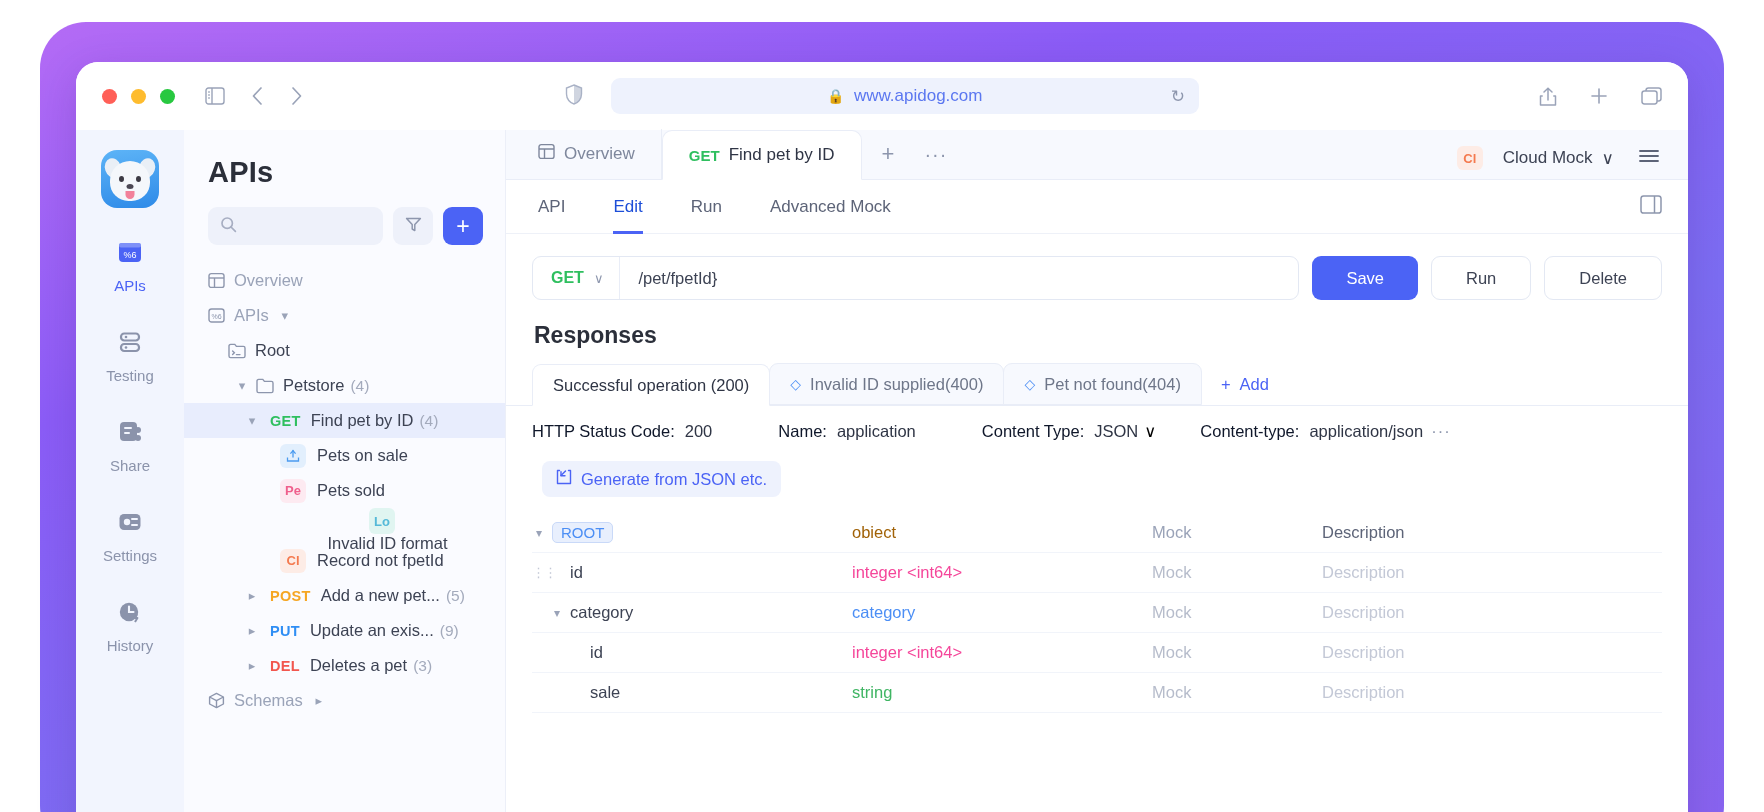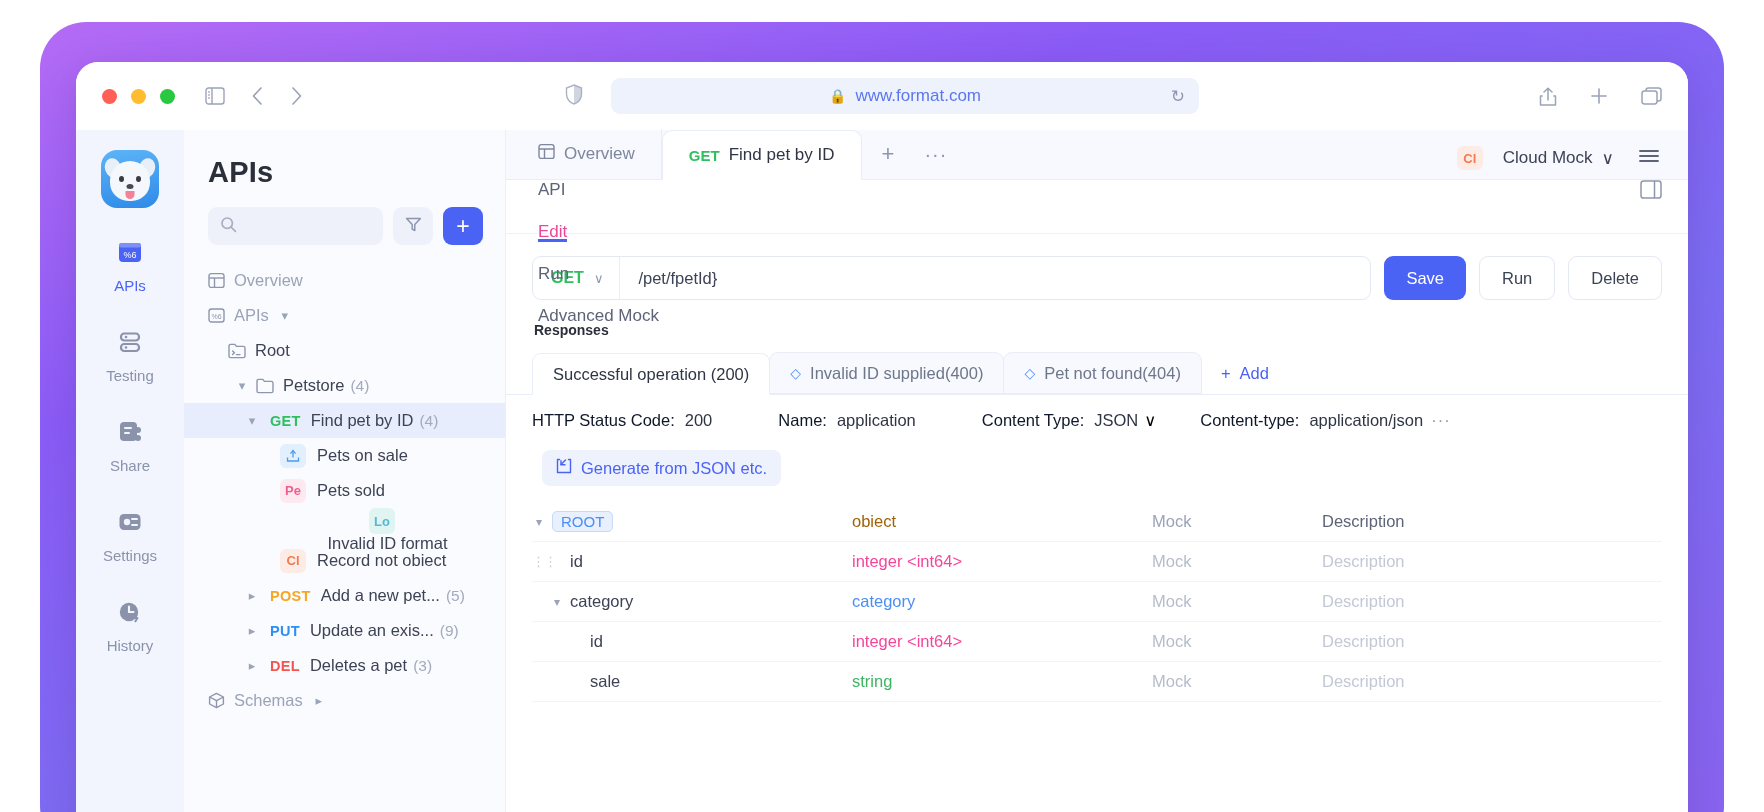--- a/index.html
+++ b/index.html
@@ -219,53 +219,52 @@
     background: #f7f9fe; border-radius: 9px; padding: 4px 2px;
   }
   .cloudmock {
     display: flex; align-items: center; gap: 9px;
     padding: 4px 12px; font-size: 17px; color: #3d4354;
   }
   .hamb { padding: 4px 12px; color: #6d7governance; color: #6d7governance; }
   .hamb { color: #5d6478; }
 
   .subtabs {
-    height: 54px; display: flex; align-items: flex-start; gap: 22px;
+    height: 54px; display: flex; align-items: center; gap: 48px;
     padding: 0 32px; border-bottom: 1px solid #eef1f8;
     position: relative;
-    flex-direction: column;
   }
   .stab { font-size: 17px; color: #5d6478; height: 54px; display: flex; align-items: center; }
-  .stab.active { color: #ec4899; box-shadow: inset 0 -3px 0 0 #4b63f5; }
+  .stab.active { color: #1d4ed8; box-shadow: inset 0 -3px 0 0 #4b63f5; }
   .panelicon { position: absolute; right: 26px; color: #8d96ad; }
 
   .urlrow { display: flex; align-items: center; gap: 13px; padding: 22px 26px 0 26px; }
   .urlbox {
     flex: 1; height: 44px;
     border: 1px solid #e3e8f3; border-radius: 9px;
     display: flex; align-items: center; background: #fff; min-width: 0;
   }
   .methodsel {
     display: flex; align-items: center; gap: 10px;
     padding: 0 16px 0 18px; height: 100%;
     border-right: 1px solid #e9edf7;
     color: #2fbf5f; font-weight: 700; font-size: 16px;
   }
   .methodsel .cv { color: #8d96ad; font-weight: 400; font-size: 13px; }
   .urlval { padding-left: 18px; font-size: 16.5px; color: #3d4354; text-align: right; }
 
   .btn {
-    height: 44px; border-radius: 9px; padding: 0 22px;
+    height: 44px; border-radius: 9px; padding: 0 34px;
     display: flex; align-items: center; justify-content: center;
     font-size: 16.5px;
   }
   .btn.primary { background: #4b63f5; color: #fff; }
   .btn.ghost { border: 1px solid #e3e8f3; color: #3d4354; background: #fff; }
 
-  .resp-title { font-size: 14px; font-weight: 700; color: #2b2f3a; padding: 22px 0 0 28px; }
+  .resp-title { font-size: 23px; font-weight: 700; color: #2b2f3a; padding: 22px 0 0 28px; }
 
   .resptabs {
     display: flex; align-items: flex-end; gap: 0;
     padding: 14px 26px 0 26px;
     border-bottom: 1px solid #e9edf7;
   }
   .rtab {
     height: 42px; display: flex; align-items: center; gap: 9px;
     padding: 0 20px; font-size: 16.5px; color: #6d7governance;
     color: #6e7689;
@@ -359,21 +358,21 @@
 
       <div class="addrwrap">
         <span class="shield">
           <svg width="18" height="21" viewBox="0 0 18 21" fill="none" stroke="currentColor" stroke-width="1.4">
             <path d="M9 1 L16.5 4 V10 C16.5 15 13 19 9 20 C5 19 1.5 15 1.5 10 V4 Z"></path>
             <path d="M9 1 L16.5 4 V10 C16.5 15 13 19 9 20 Z" fill="currentColor" stroke="none" opacity=".55"></path>
           </svg>
         </span>
         <div class="addrbar">
           <span class="lock">🔒</span>
-          <span class="url">www.format.com</span>
+          <span class="url">www.apidog.com</span>
           <span class="reload">↻</span>
         </div>
       </div>
 
       <div class="chrome-right">
         <span class="cicon">
           <svg width="18" height="21" viewBox="0 0 18 21" fill="none" stroke="currentColor" stroke-width="1.5" stroke-linecap="round" stroke-linejoin="round">
             <path d="M9 14 V2.5"></path>
               <polyline points="5,6 9,2.2 13,6"></polyline>
               <path d="M3.2 10 H1.5 V19 H16.5 V10 H14.8"></path>
@@ -560,21 +559,21 @@
             <span class="tlabel">Pets sold</span>
           </div>
 
           <div class="trow" style="padding-left:96px;flex-direction:column;">
             <span class="chip teal">Lo</span>
             <span class="tlabel">Invalid ID format</span>
           </div>
 
           <div class="trow" style="padding-left:96px;">
             <span class="chip orange">Cl</span>
-            <span class="tlabel">Record not obiect</span>
+            <span class="tlabel">Record not fpetId</span>
           </div>
 
           <div class="trow" style="padding-left:60px;">
             <span class="chev">▸</span>
             <span class="meth m-post" style="margin-left:10px;">POST</span>
             <span class="tlabel">Add a new pet...</span>
             <span class="cnt">(5)</span>
           </div>
 
           <div class="trow" style="padding-left:60px;">

